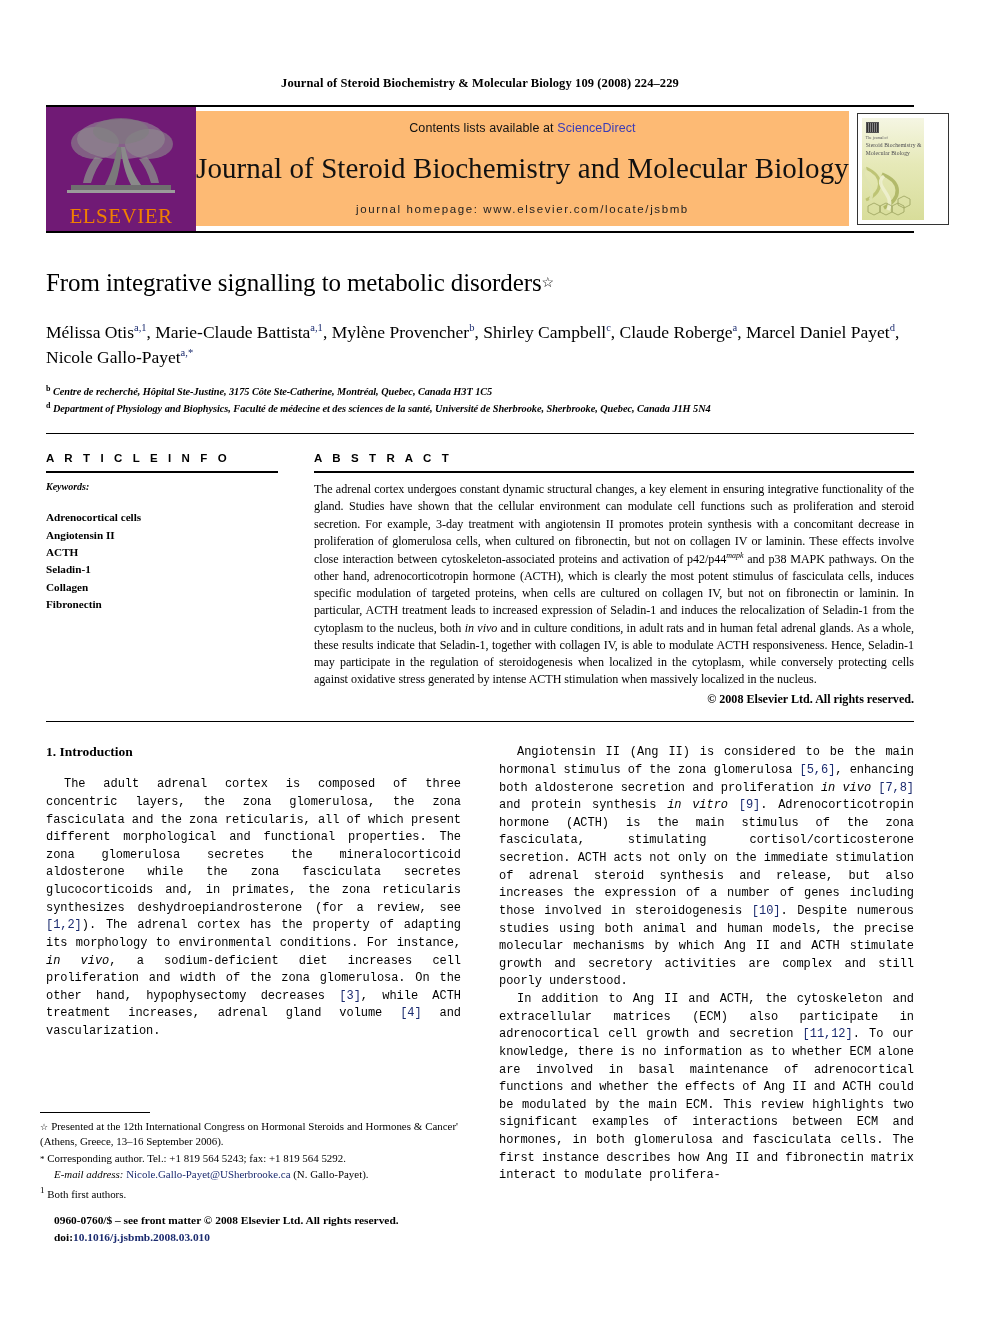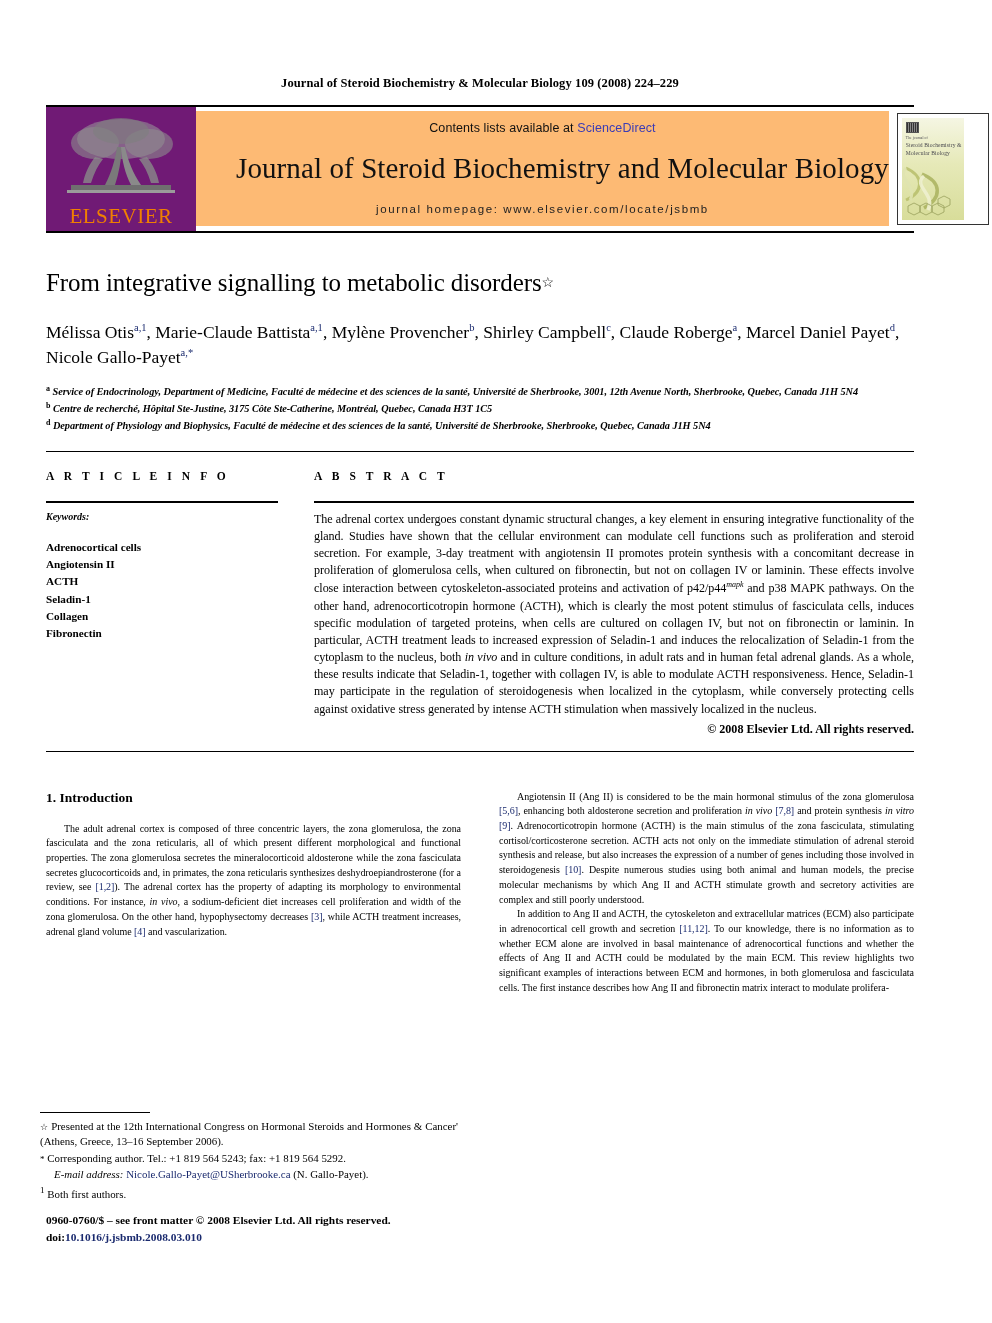--- a/index.html
+++ b/index.html
@@ -73,21 +73,20 @@
     letter-spacing: 0.1px;
   }
   .contents-line .sd { color: #3b3bb5; }
   .journal-title {
     font-family: "Liberation Serif", serif;
     font-size: 29px;
     color: #111;
     margin: 17px 0 18px 0;
     letter-spacing: 0.1px;
     white-space: nowrap;
-    padding-left: 40px;
   }
   .homepage-line {
     font-family: "Liberation Sans", sans-serif;
     font-size: 11.5px;
     letter-spacing: 1.6px;
     color: #222;
   }
   .cover-block {
     flex: 0 0 108px;
     width: 108px;
@@ -162,25 +161,25 @@
 
   
   .info-abstract {
     margin: 18px 46px 0 46px;
     display: flex;
     gap: 36px;
   }
   .col-info { flex: 0 0 232px; width: 232px; }
   .col-abstract { flex: 1 1 auto; }
   .sec-label {
-    font-family: Liberation Serif, serif;
+    font-family: Liberation Sans, sans-serif;
     font-size: 11.5px;
     font-weight: bold;
     letter-spacing: 3.6px;
-    margin-bottom: 19px;
+    margin-bottom: 7px;
   }
   .sec-rule { border-top: 2px solid #000; margin-bottom: 8px; }
   .kw-head {
     font-family: Liberation Serif, serif;
     font-size: 10px;
     font-style: italic;
     font-weight: bold;
     margin-bottom: 17px;
   }
   .kw-item {
@@ -202,34 +201,34 @@
     text-align: right;
     font-family: "Liberation Serif", serif;
     font-size: 12.1px;
     font-weight: bold;
     margin-top: 4px;
   }
   .rule-abs { border-top: 1px solid #000; margin: 14px 46px 0 46px; }
 
   
   .body-cols {
-    margin: 38px 46px 0 46px;
+    margin: 22px 46px 0 46px;
     display: flex;
     gap: 38px;
   }
   .bcol { flex: 1 1 0; min-width: 0; }
   .sec-heading {
     font-family: "Liberation Serif", serif;
     font-size: 13.5px;
     font-weight: bold;
     margin: 0 0 16px 0;
   }
   .para {
-    font-family: Liberation Serif, serif;
-    font-size: 10px;
+    font-family: Liberation Mono, monospace;
+    font-size: 12px;
     line-height: 1.47;
     text-align: justify;
     text-indent: 18px;
     margin: 0 0 0 0;
     letter-spacing: -0.05px;
     hyphens: auto;
   }
   .para + .para { margin-top: 0; }
   .para i { font-style: italic; }
   .ref { color: #1a2a6e; }
@@ -247,21 +246,21 @@
     font-size: 10.9px;
     line-height: 1.42;
     text-align: justify;
     margin-bottom: 1px;
   }
   .fn .marker { font-size: 9px; }
   .fn i { font-style: italic; }
   .fn .email { color: #1a2a6e; }
   .imprint {
     position: absolute;
-    left: 46px;
+    left: 54px;
     top: 1212px;
     width: 430px;
     font-family: "Liberation Serif", serif;
     font-size: 11.4px;
     font-weight: bold;
     line-height: 1.45;
   }
   .imprint .doi { color: #1a2a6e; font-weight: bold; }
 </style>
 </head>
@@ -321,21 +320,20 @@
       </div>
     </div>
   </div>
 
   <div class="article-head">
     <h1 class="paper-title"><span>From integrative signalling to metabolic disorders</span><span class="star">☆</span></h1>
 
     <div class="authors" id="authors"><span>Mélissa Otis</span><sup>a,1</sup><span>, </span><span>Marie-Claude Battista</span><sup>a,1</sup><span>, </span><span>Mylène Provencher</span><sup>b</sup><span>, </span><span>Shirley Campbell</span><sup>c</sup><span>, </span><span>Claude Roberge</span><sup>a</sup><span>, </span><span>Marcel Daniel Payet</span><sup>d</sup><span>, </span><span>Nicole Gallo-Payet</span><sup>a,*</sup></div>
 
     <div class="affiliations" id="affils">
-        <div><span class="marker">a</span><span> Service of Endocrinology, Department of Medicine, Faculté de médecine et des sciences de la santé, Université de Sherbrooke, 3001, 12th Avenue North, Sherbrooke, Quebec, Canada J1H 5N4</span></div>
         <div><span class="marker">b</span><span> Centre de recherché, Hôpital Ste-Justine, 3175 Côte Ste-Catherine, Montréal, Quebec, Canada H3T 1C5</span></div>
         <div><span class="marker">d</span><span> Department of Physiology and Biophysics, Faculté de médecine et des sciences de la santé, Université de Sherbrooke, Sherbrooke, Quebec, Canada J1H 5N4</span></div>
       </div>
   </div>
 
   <div class="rule-thin"></div>
 
   <div class="info-abstract">
 
     <div class="col-info">

